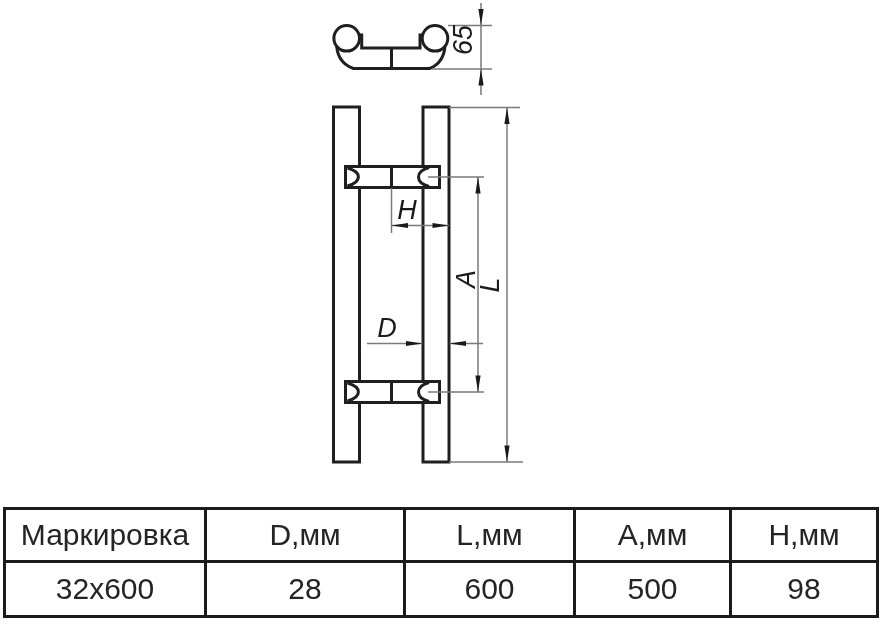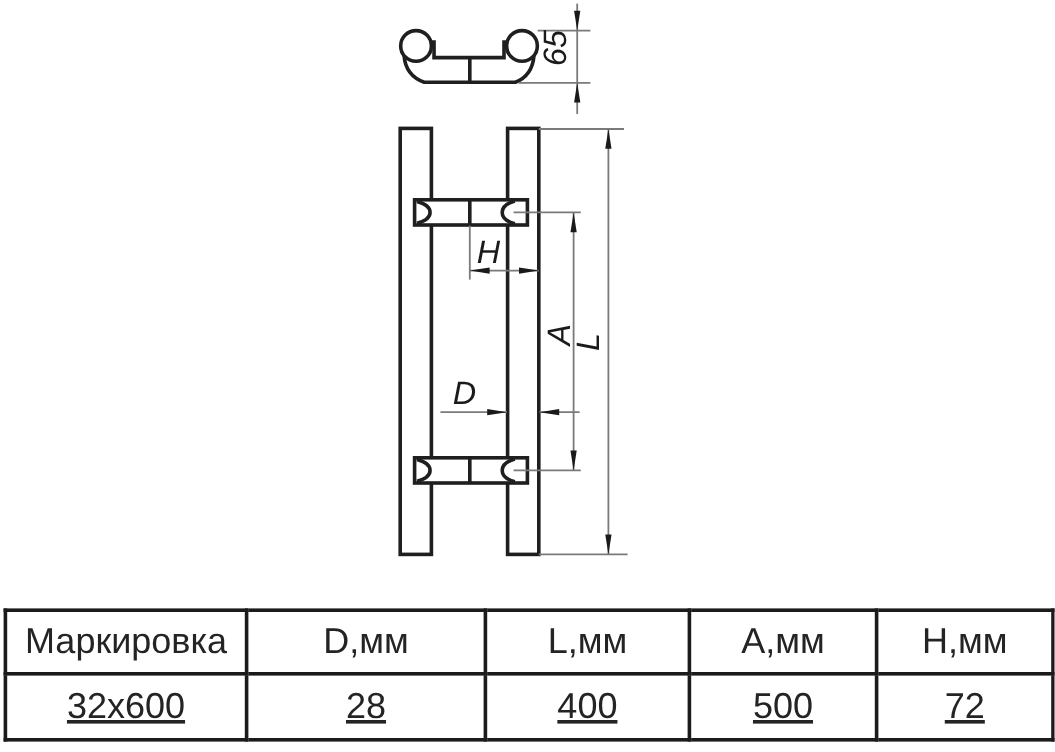--- a/index.html
+++ b/index.html
@@ -26,21 +26,21 @@
   table.spec{
     position:absolute;left:3px;top:507px;width:873px;
     border-collapse:collapse;table-layout:fixed;
     font-size:30px;color:#242424;
   }
   table.spec th,table.spec td{
     border:3px solid var(--tborder);text-align:center;vertical-align:middle;
     font-weight:normal;padding:0;overflow:hidden;white-space:nowrap;
   }
   table.spec thead tr{height:53px;}
-  table.spec tbody tr{height:55px;text-decoration:underline;}
+  table.spec tbody tr{height:55px;}
 </style>
 </head>
 <body>
 
 <div class="screen">
 
   <svg class="drawing" width="879" height="500" viewBox="0 0 879 500" xmlns="http://www.w3.org/2000/svg">
 
     <g>
       <circle class="part-filled" cx="346.7" cy="38.3" r="12.8"></circle>
@@ -127,20 +127,20 @@
         <th>D,мм</th>
         <th>L,мм</th>
         <th>A,мм</th>
         <th>H,мм</th>
       </tr>
     </thead>
     <tbody>
       <tr>
         <td>32x600</td>
         <td>28</td>
-        <td>400</td>
+        <td>600</td>
         <td>500</td>
-        <td>72</td>
+        <td>98</td>
       </tr>
     </tbody>
   </table>
 
 </div>
 
 </body></html>

